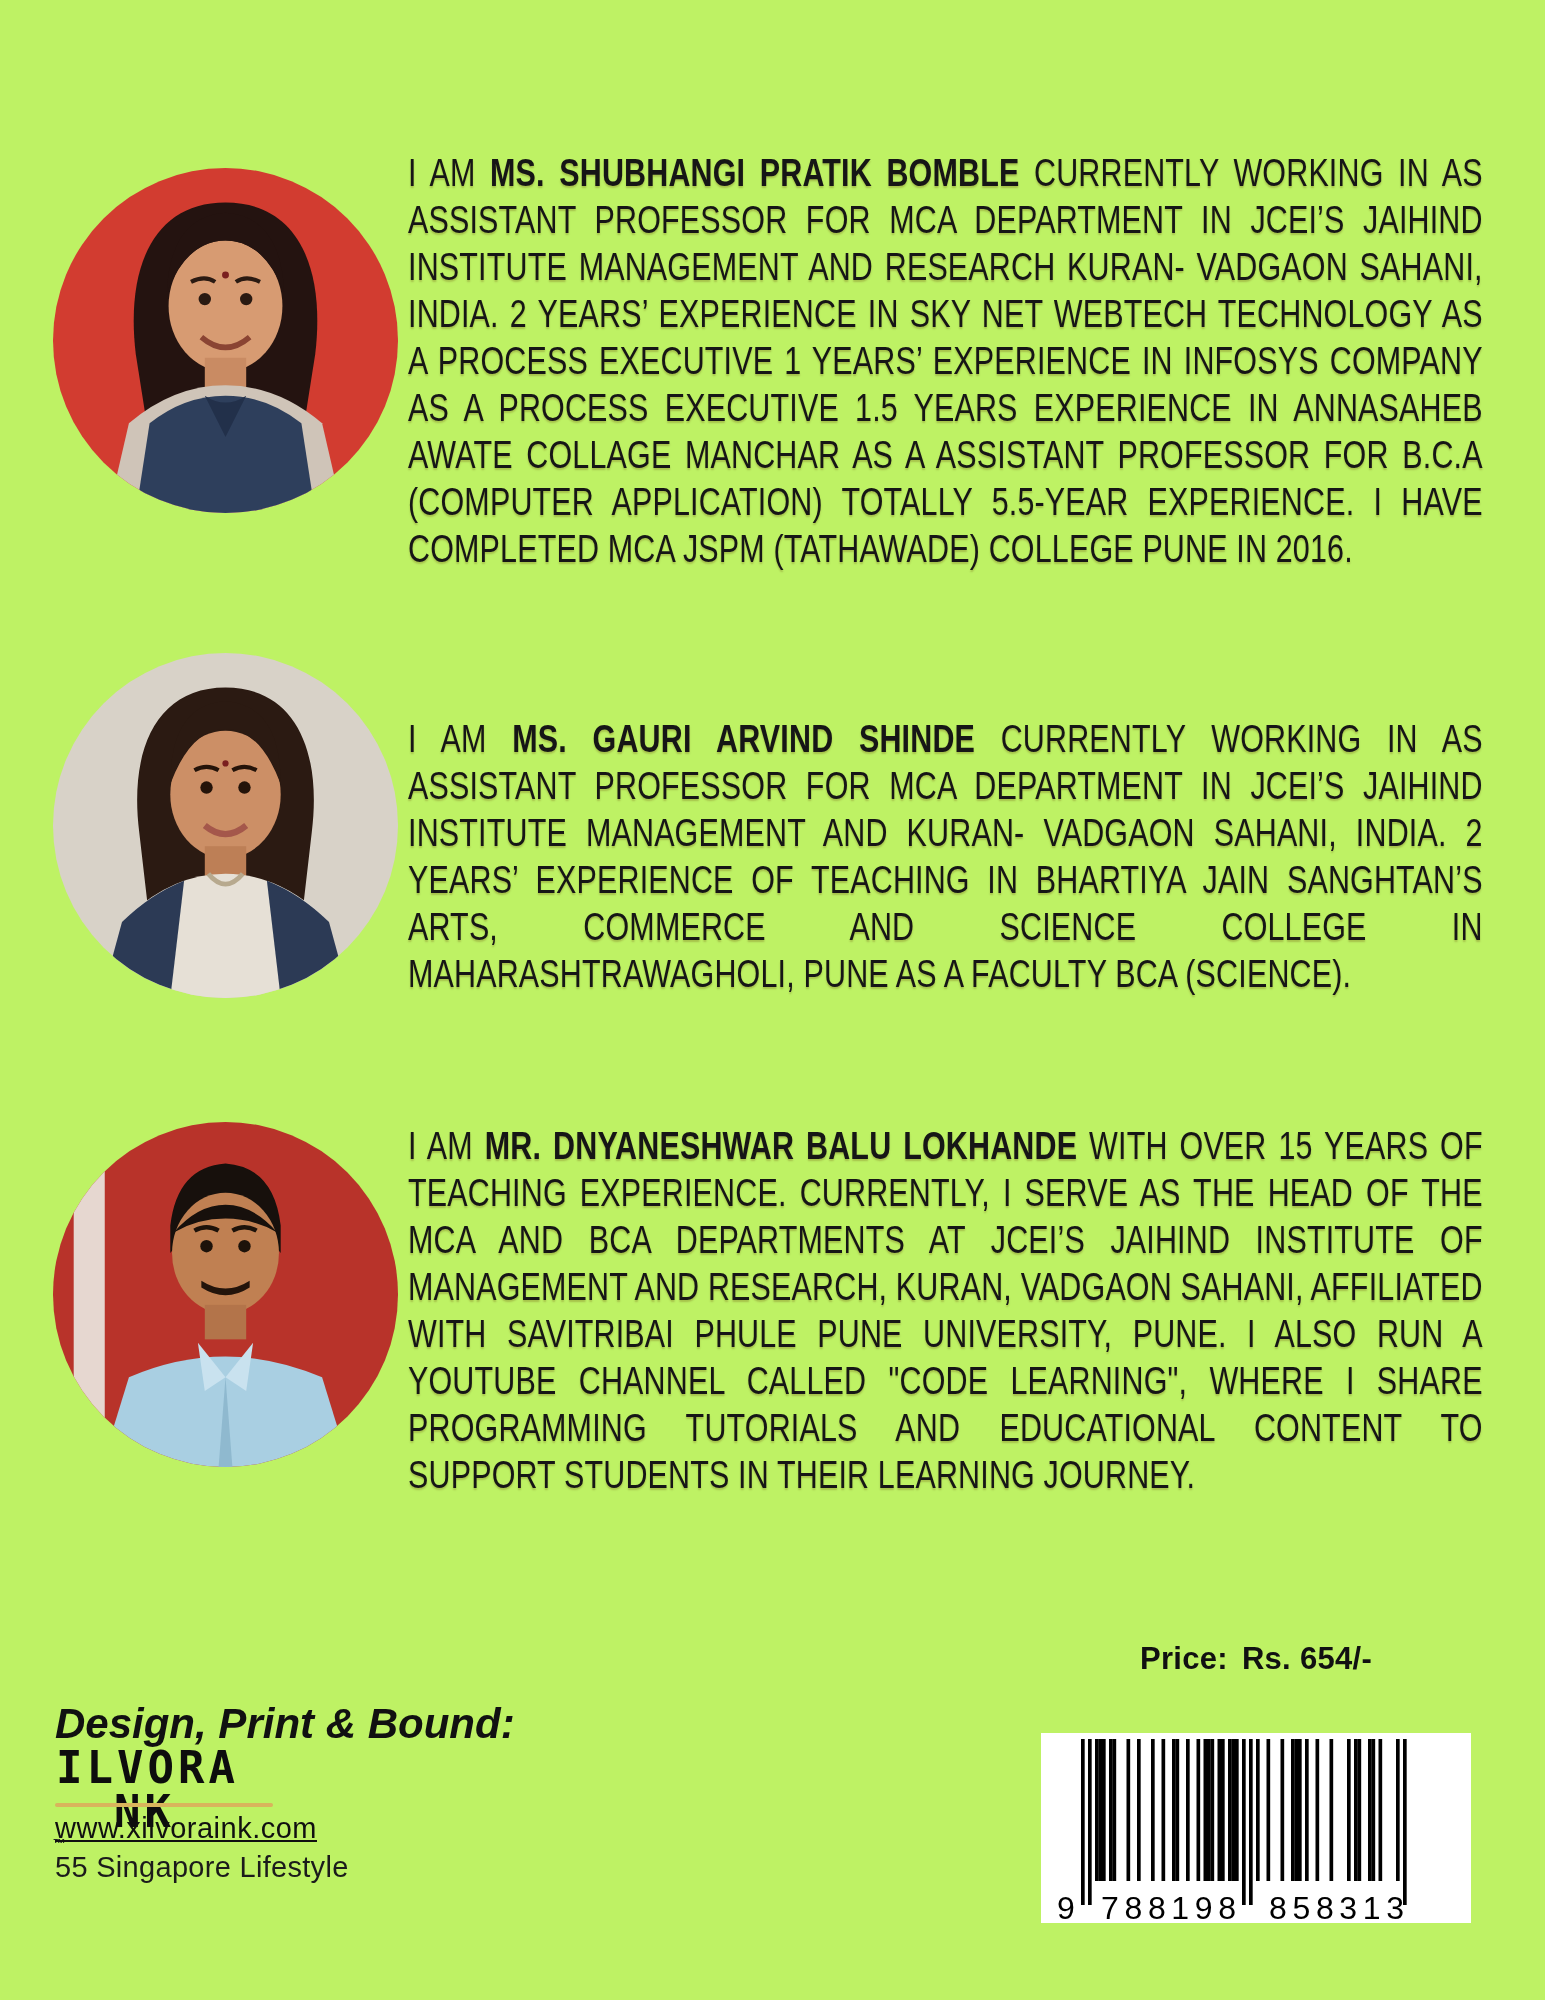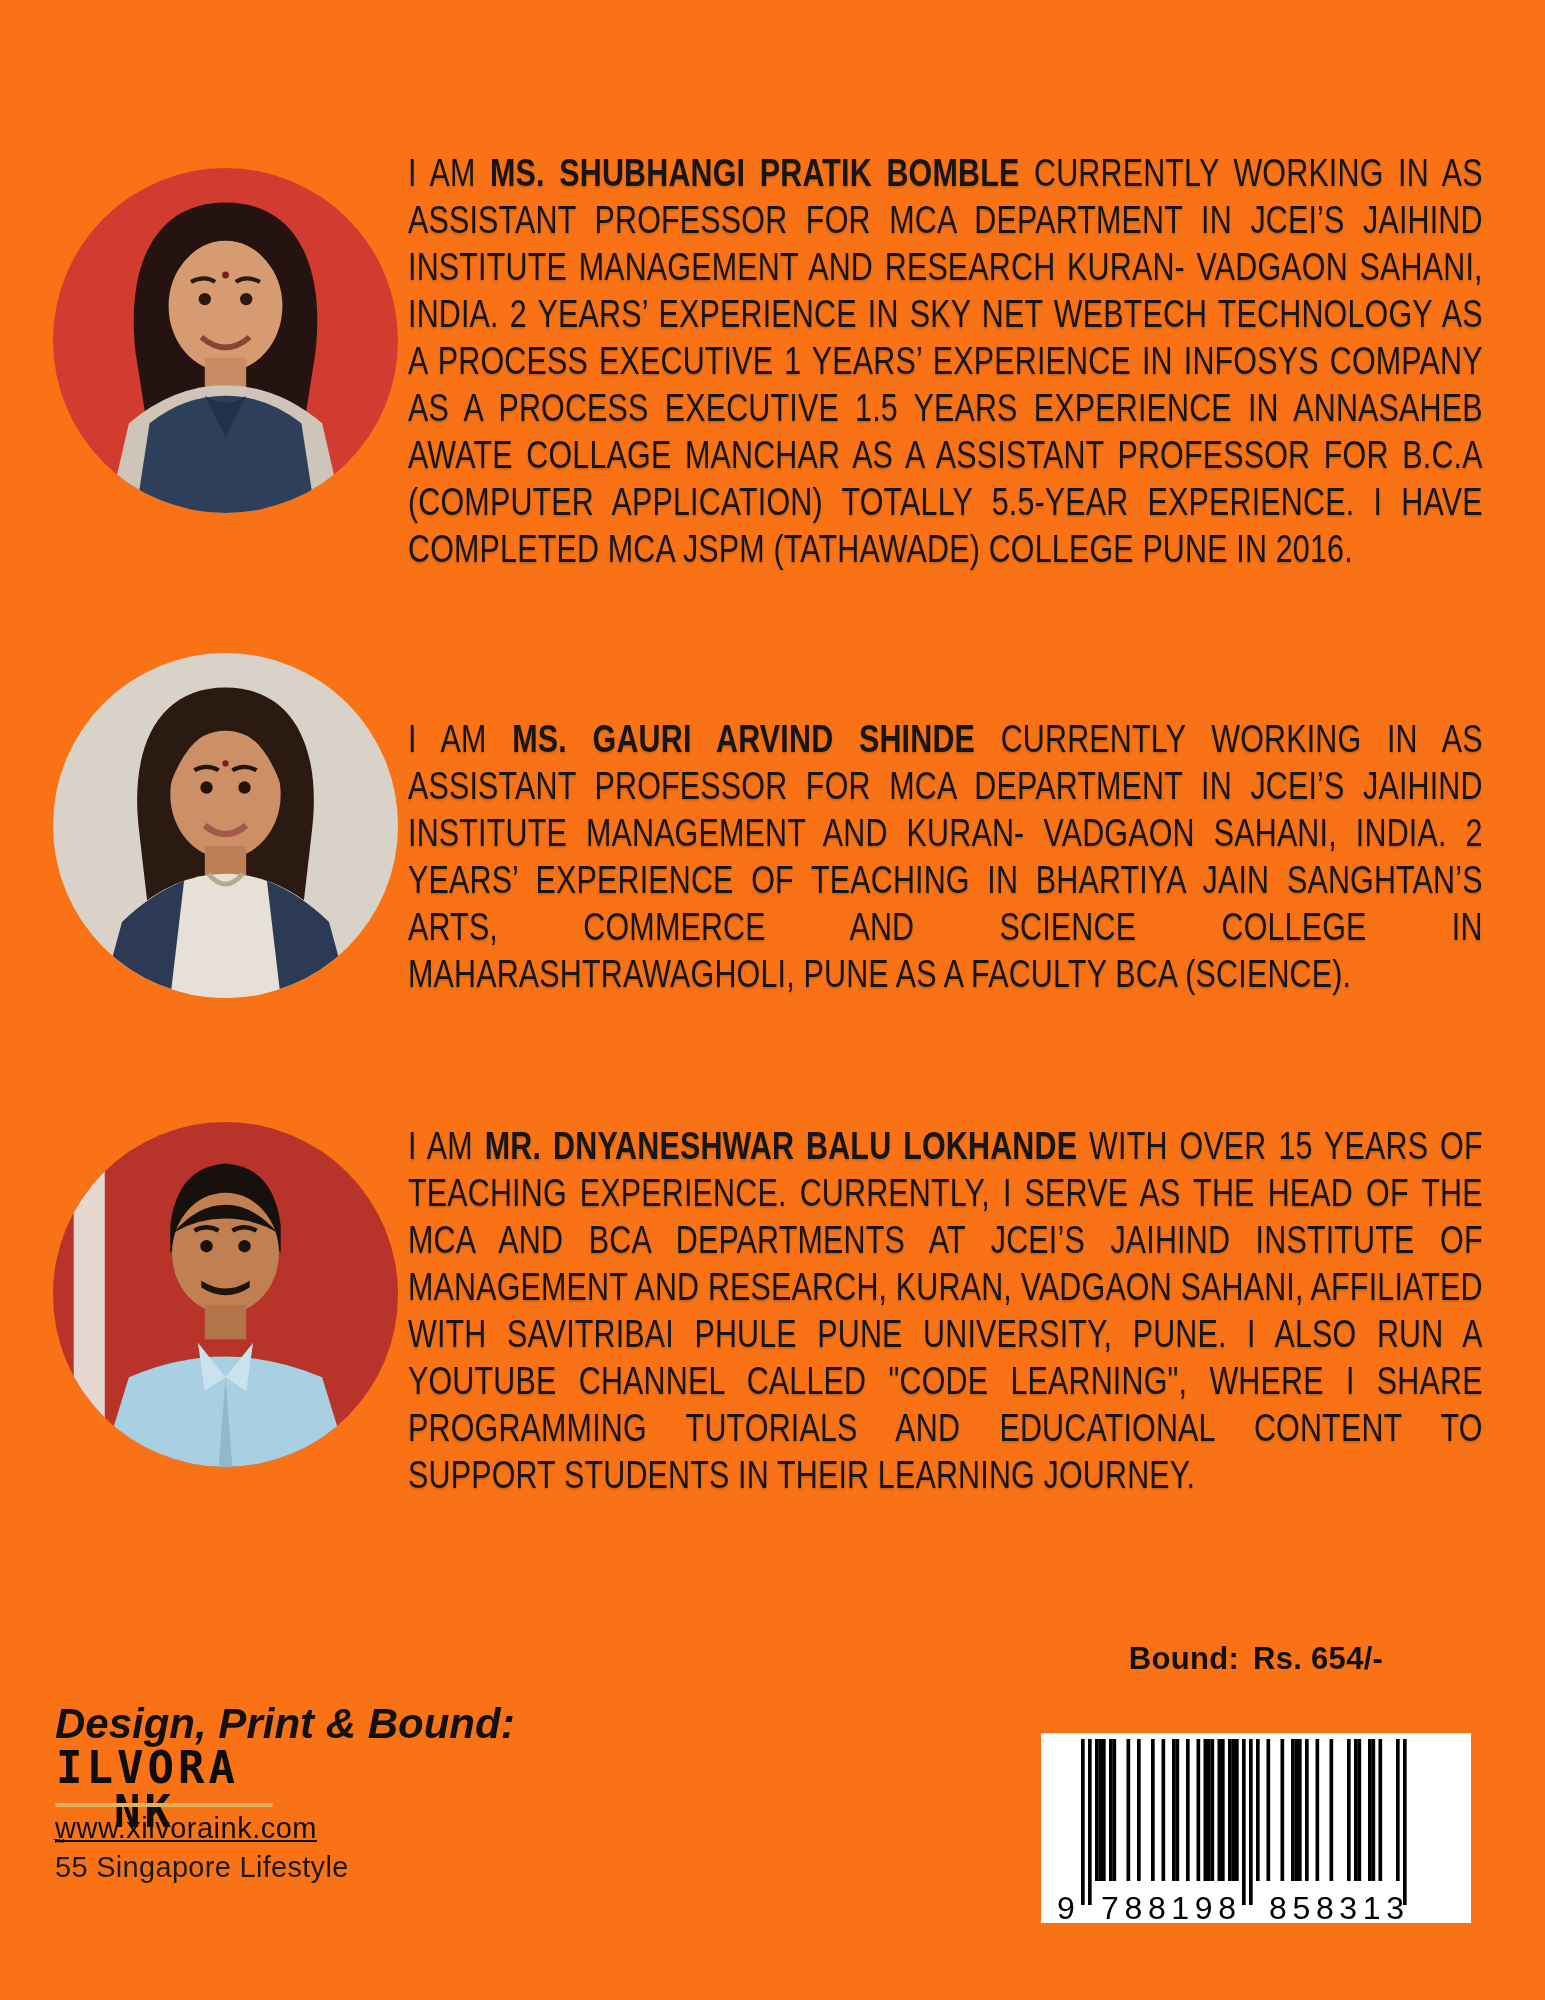--- a/index.html
+++ b/index.html
@@ -1,17 +1,17 @@
 <!DOCTYPE html>
 <html><head>
 <meta charset="utf-8">
 <style>
   html,body{margin:0;padding:0;}
   body{background:#f6bb32;font-family:"Liberation Sans",sans-serif;}
-  .cover{position:relative;width:1545px;height:2000px;margin:0 auto;background:#f97316;overflow:hidden;}
+  .cover{position:relative;width:1545px;height:2000px;margin:0 auto;background:#bef264;overflow:hidden;}
 
   
   .photo{position:absolute;width:345px;height:345px;border-radius:50%;overflow:hidden;}
   .photo svg{display:block;width:100%;height:100%;}
   .photo1{left:53px;top:168px;}
   .photo2{left:53px;top:653px;}
   .photo3{left:53px;top:1122px;}
 
   
   .bio{position:absolute;left:408px;width:1340px;transform:scaleX(0.802);transform-origin:0 0;
@@ -137,21 +137,21 @@
     </svg>
     <span class="logo-text">NK</span>
     <span class="tm">™</span>
   </div>
   <div class="logo-underline"></div>
 
   <div class="website">www.xilvoraink.com</div>
   <div class="addr addr1">55 Singapore Lifestyle</div>
 
   <div class="price-block">
-    <div class="price-line"><span>Bound:</span><span class="lblgap"></span><span>Rs. 654/-</span></div>
+    <div class="price-line"><span>Price:</span><span class="lblgap"></span><span>Rs. 654/-</span></div>
   </div>
 
   <div class="barcode-box">
     <svg viewBox="0 0 430 190">
       <g fill="#000000">
           <rect x="40.00" y="6" width="3.68" height="166"></rect>
           <rect x="47.00" y="6" width="3.68" height="166"></rect>
           <rect x="54.00" y="6" width="3.68" height="142"></rect>
           <rect x="57.50" y="6" width="3.68" height="142"></rect>
           <rect x="61.00" y="6" width="3.68" height="142"></rect>

